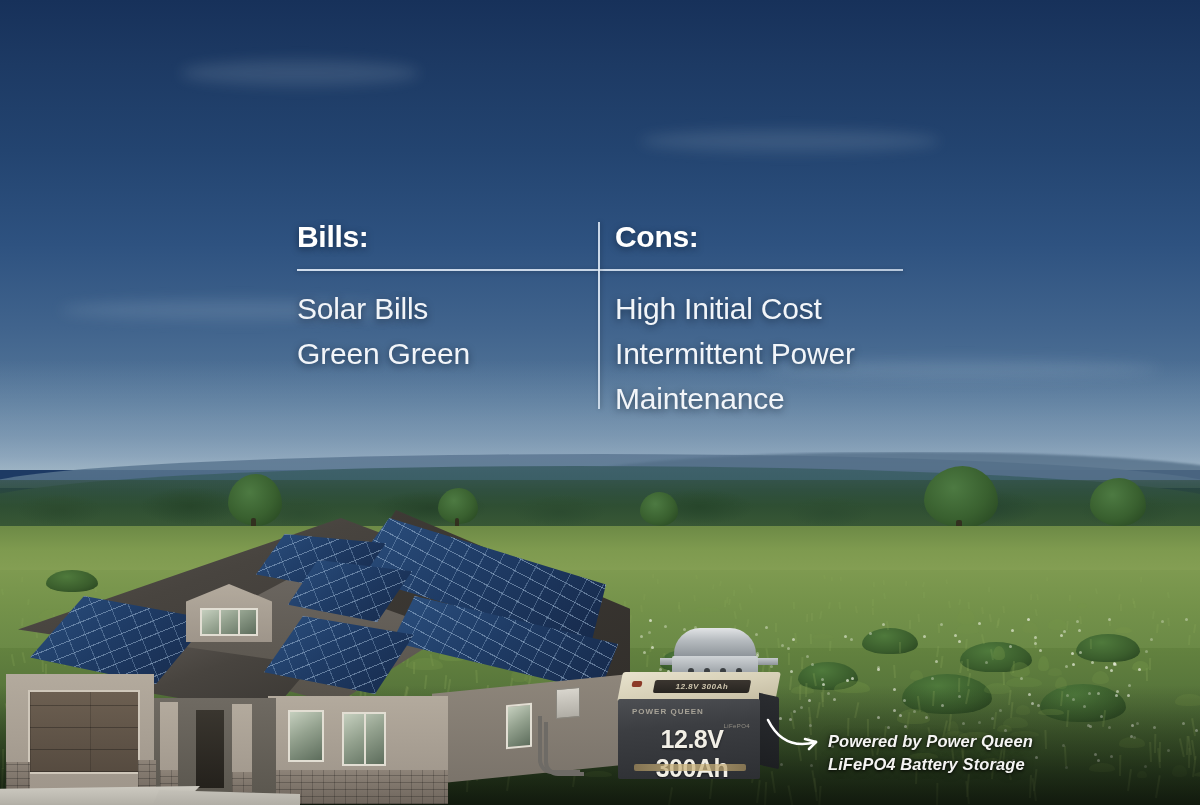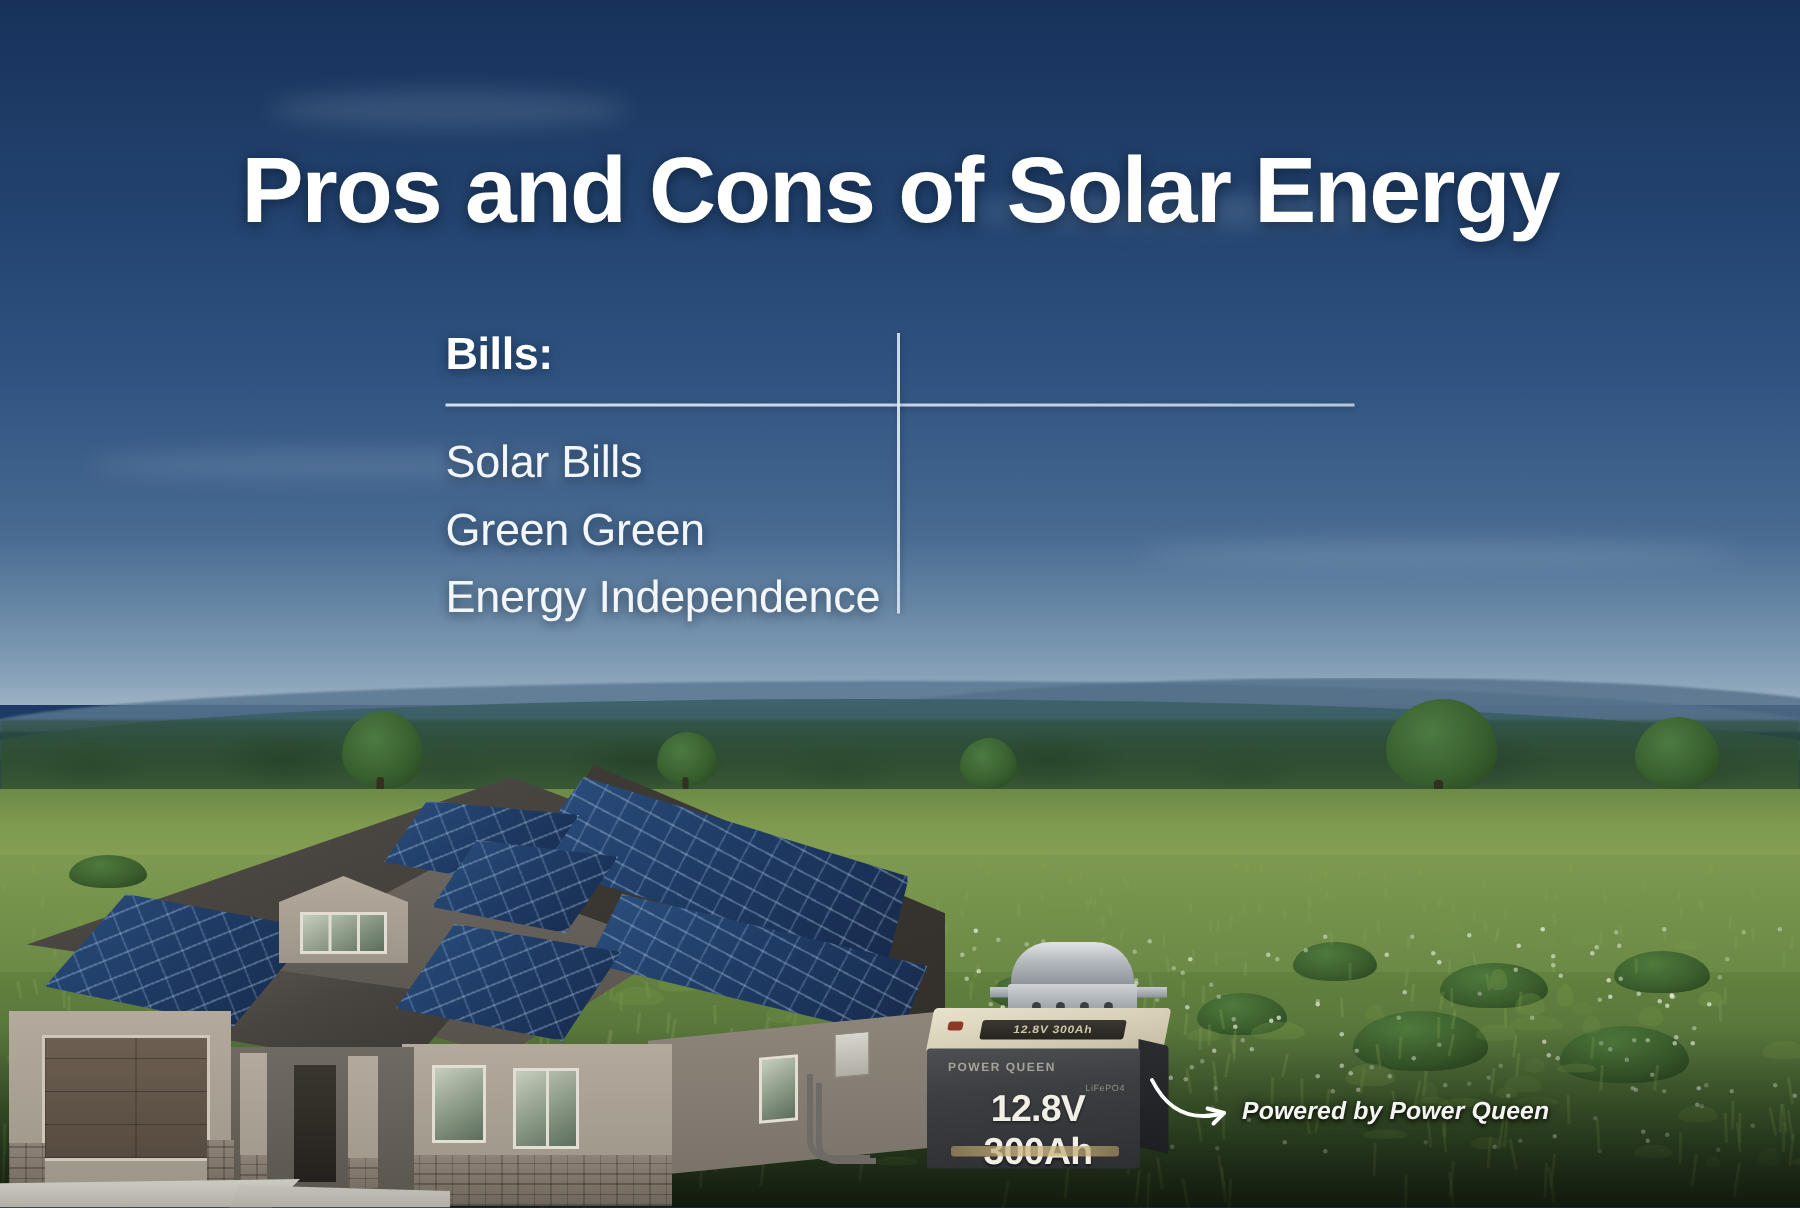--- a/index.html
+++ b/index.html
@@ -1214,33 +1214,40 @@
     </div>
   </div>
 
   <svg class="arrow-svg" width="62" height="40" viewBox="0 0 62 40">
     <path d="M2 6 C 14 30, 32 33, 50 28" stroke="#ffffff" stroke-width="2.6" fill="none" stroke-linecap="round"></path>
     <path d="M50 28 L 39 25 M50 28 L 43 35" stroke="#ffffff" stroke-width="2.6" fill="none" stroke-linecap="round"></path>
   </svg>
 
   <div class="caption">
     <div>Powered by Power Queen</div>
+    <div>LiFePO4 Battery Storage</div>
   </div>
 
-  <div class="title">Pros and Cons of Solar Energy</div>
 
   <div class="table-wrap">
 
     <div class="col col-pros">
       <div class="col-head">Bills:</div>
       <ul class="item-list">
         <li>Solar Bills</li>
         <li>Green Green</li>
-        <li>Energy Independence</li>
       </ul>
     </div>
 
+    <div class="col col-cons">
+      <div class="col-head">Cons:</div>
+      <ul class="item-list">
+        <li>High Initial Cost</li>
+        <li>Intermittent Power</li>
+        <li>Maintenance</li>
+      </ul>
+    </div>
 
     <div class="hrule"></div>
     <div class="vrule"></div>
   </div>
 
 </div>
 
 </body></html>

